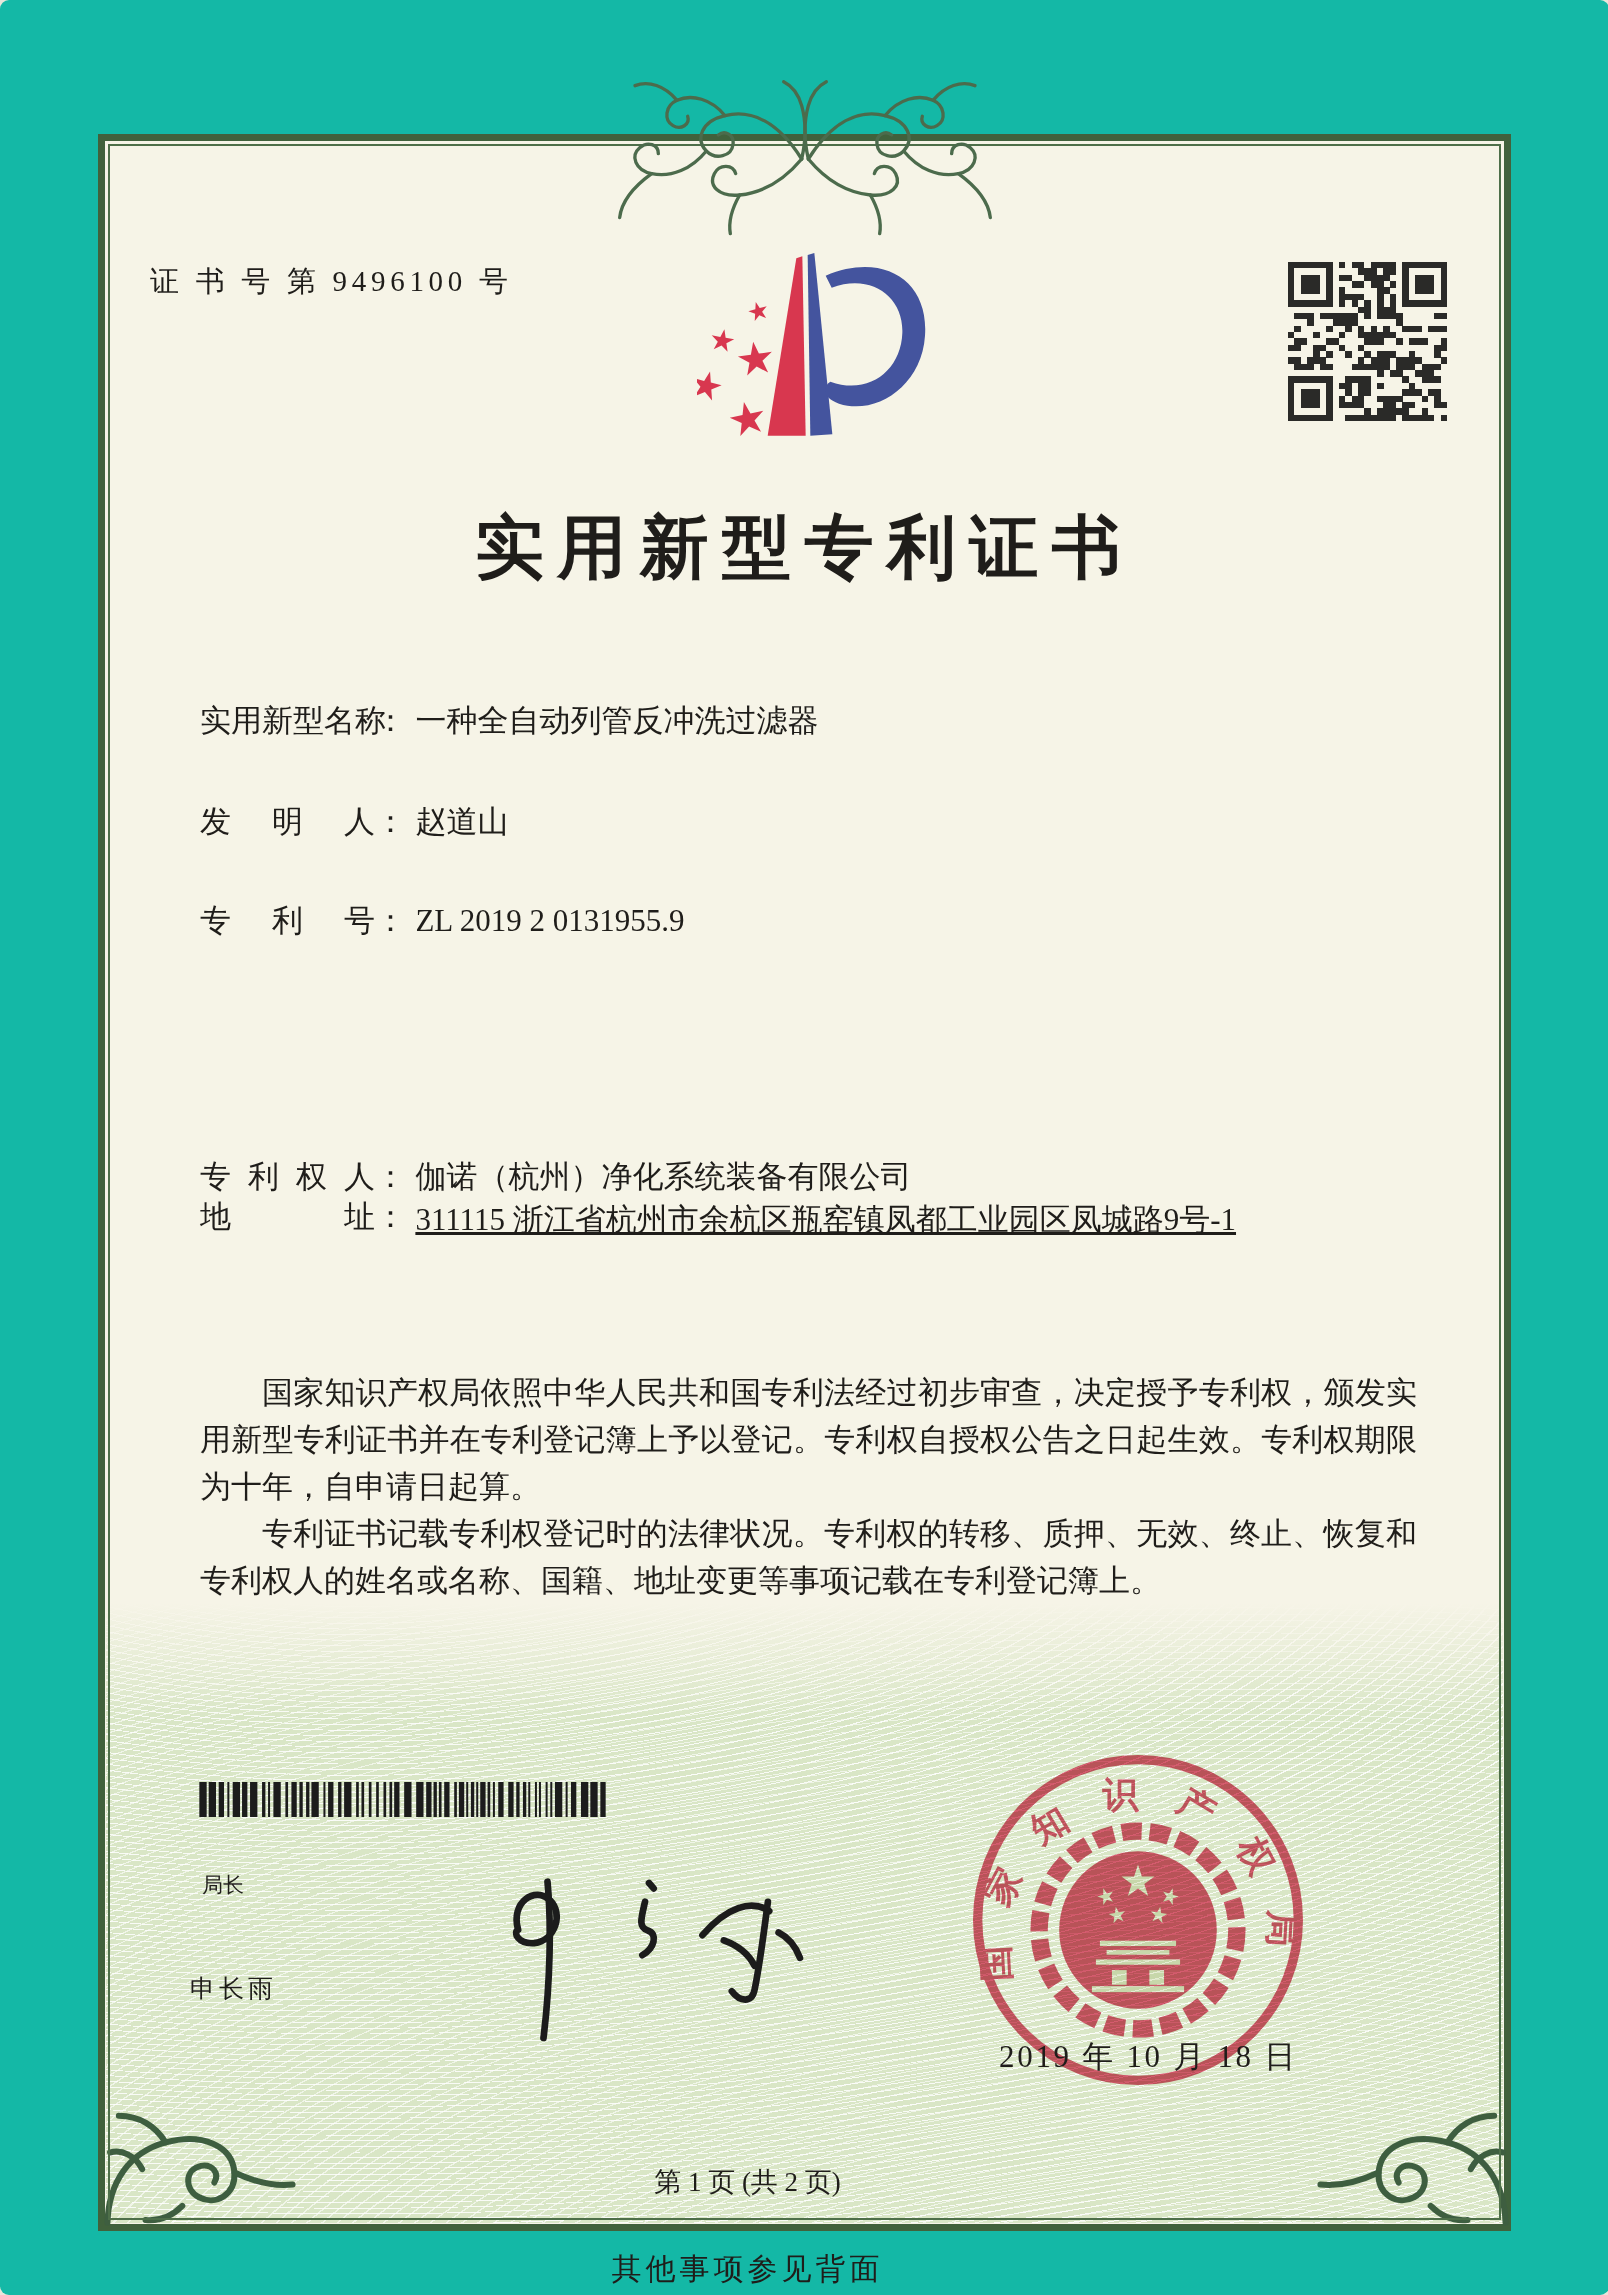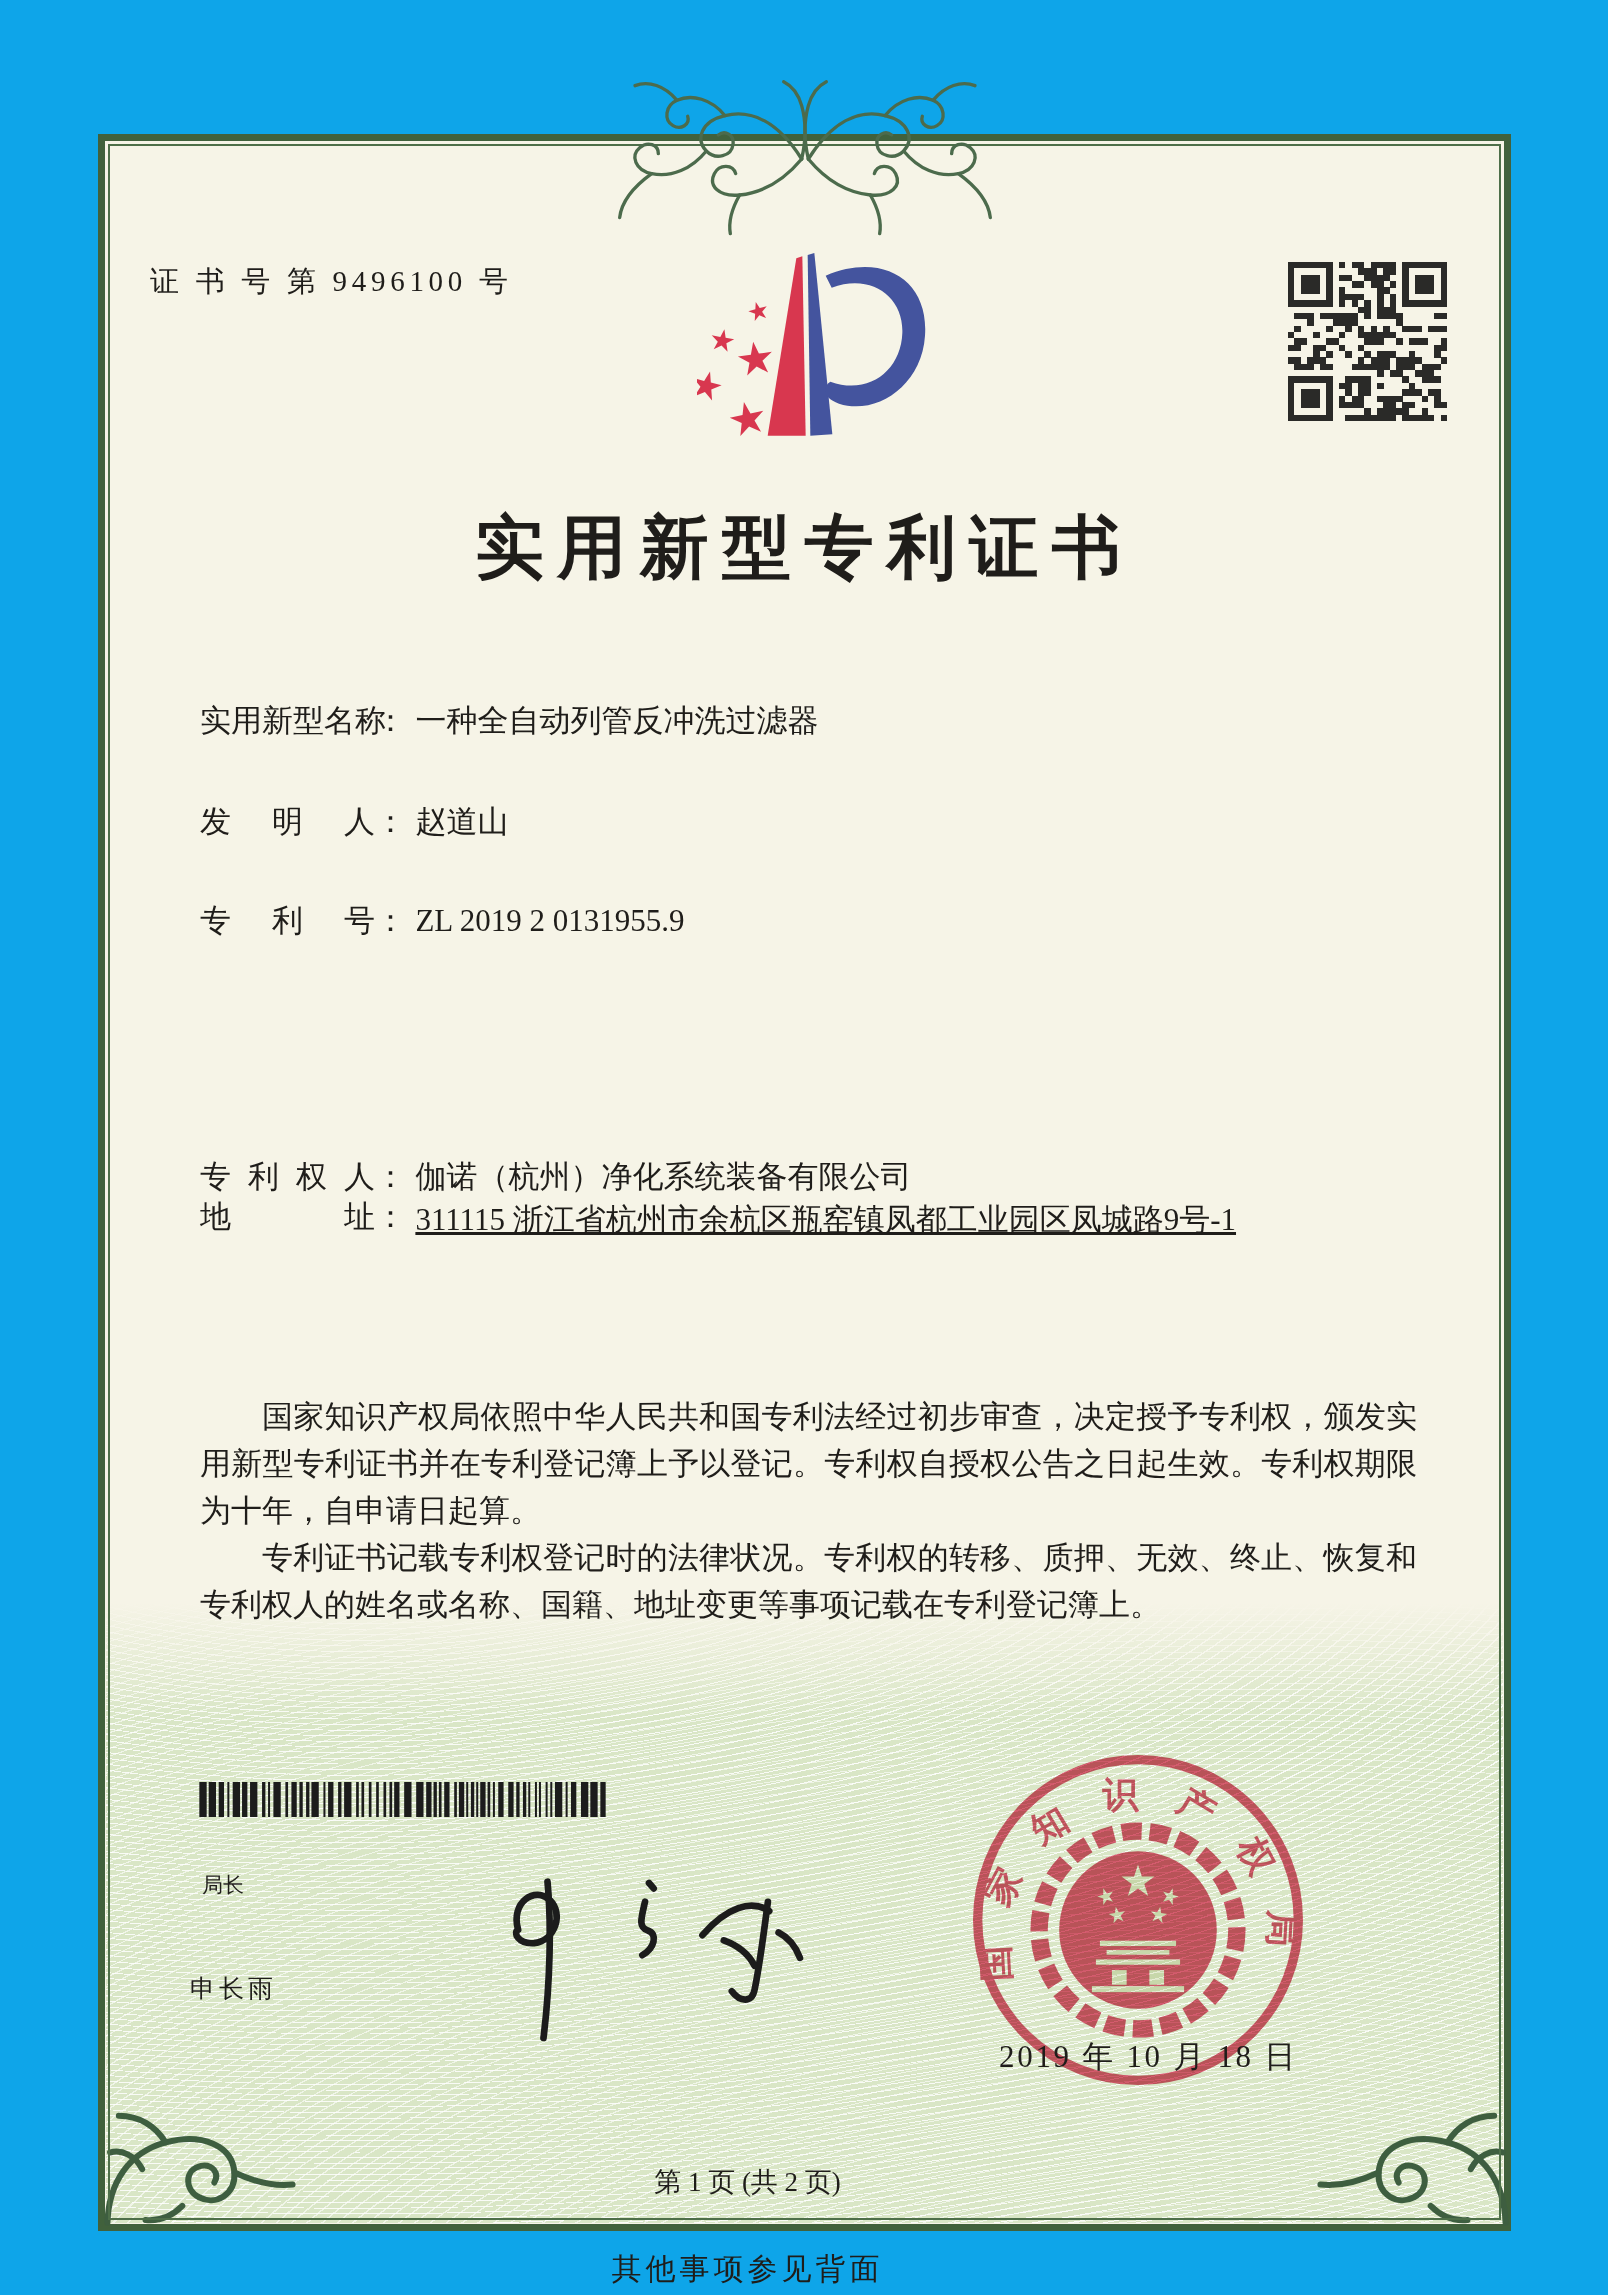--- a/index.html
+++ b/index.html
@@ -1,17 +1,17 @@
 <!DOCTYPE html>
 <html style="font-size:10.7px"><head>
 <meta charset="utf-8">
 <style>
   html,body{margin:0;padding:0;background:#e8e6da;}
-  .page{position:relative;width:1609px;height:2295px;background:#0ea5e9;overflow:hidden;
-        font-family:"Liberation Serif","DejaVu Serif",serif;color:#1f1d1a;}
+  .page{position:relative;width:1609px;height:2295px;background:#14b8a6;overflow:hidden;
+        font-family:"Liberation Serif","DejaVu Serif",serif;color:#1f1d1a;border-radius:9px;}
   
   .frame-outer{position:absolute;left:98px;top:134px;width:1413px;height:2097px;
         border:7.3px solid #41613c;box-sizing:border-box;background:#f6f4e7;}
   .frame-inner{position:absolute;left:108px;top:144px;width:1393px;height:2076px;
         border:2px solid #4e6f49;box-sizing:border-box;pointer-events:none;z-index:3;}
   
   .waves{position:absolute;left:106px;top:1603px;width:1397px;height:620px;z-index:1;
      background-color:#d9e6c6;
      background-image:
        linear-gradient(180deg,#f6f4e7 0px,rgba(246,244,231,0) 114px),
@@ -24,21 +24,21 @@
   .title{position:absolute;left:0;right:0;top:502px;text-align:center;font-size:69px;
          font-weight:bold;letter-spacing:13.4px;z-index:4;}
   
   .row{position:absolute;left:200px;font-size:31px;line-height:41px;z-index:4;white-space:nowrap;}
   .lbl{display:inline-block;width:175px;text-align:justify;text-align-last:justify;vertical-align:top;}
   .val{margin-left:9.4px;}
   .addr .val{display:inline-block;white-space:normal;max-width:821px;line-height:47px;vertical-align:top;text-decoration:underline;}
   .grant-no{position:absolute;left:805px;top:0;}
   
   .body-text{position:absolute;left:200px;top:1369px;width:1217px;font-size:31px;
-             line-height:47px;z-index:4;text-align:justify;margin-top:24px;}
+             line-height:47px;z-index:4;text-align:justify;}
   .body-text p{margin:0;text-indent:2em;}
   
   .barcode{position:absolute;left:198px;top:1782px;width:411px;height:35px;z-index:4;}
   .signer-title{position:absolute;left:202px;top:1871px;font-size:21px;z-index:4;}
   .signer-name{position:absolute;left:190px;top:1972px;font-size:25px;letter-spacing:4px;z-index:4;}
   .signature{position:absolute;left:454px;top:1863px;z-index:5;}
   .seal{position:absolute;left:969px;top:1751px;width:338px;height:338px;z-index:4;
         mix-blend-mode:multiply;opacity:.93;}
   .seal-date{position:absolute;left:999px;top:2036px;font-size:31px;letter-spacing:2.7px;z-index:6;}
   .page-num{position:absolute;left:0;right:0;top:2164px;text-align:center;font-size:27px;

